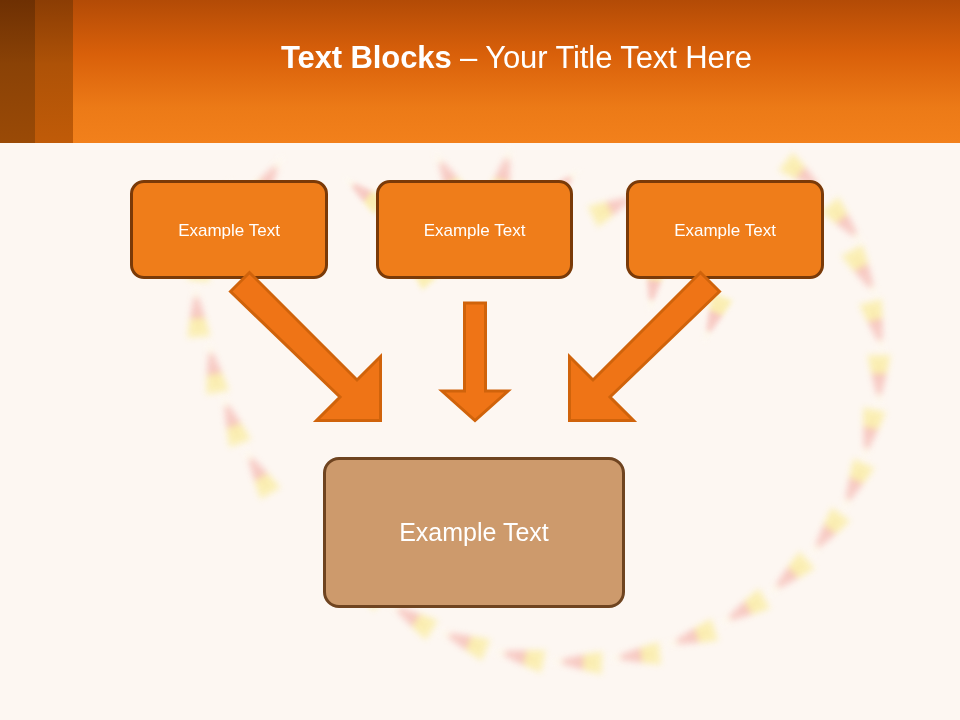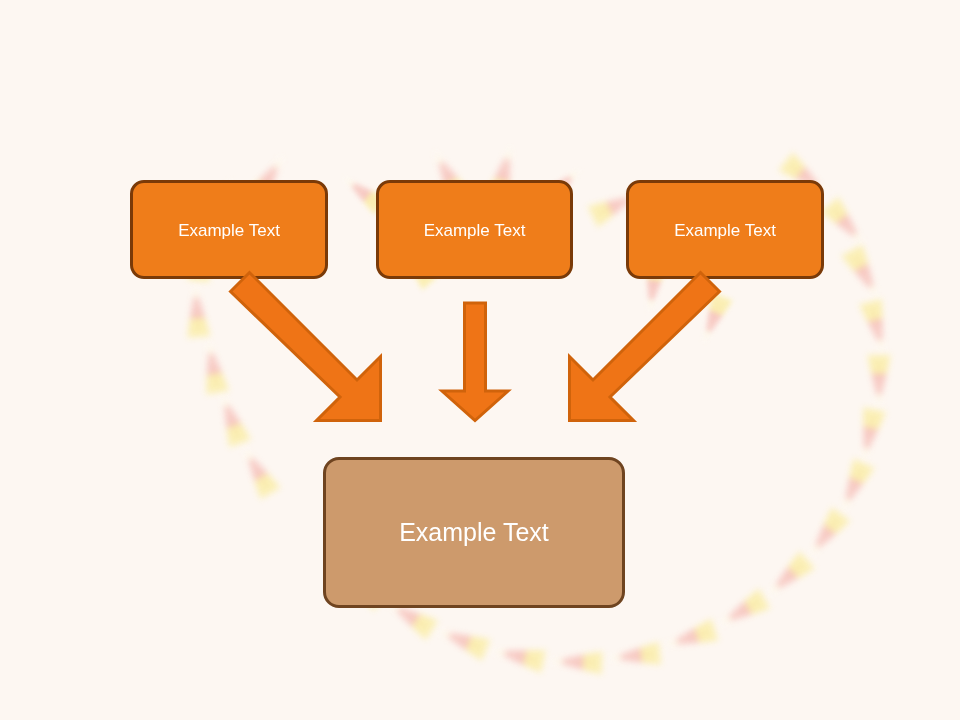--- a/index.html
+++ b/index.html
@@ -243,20 +243,29 @@
         <i></i>
       </div>
       <div class="candy" style="left: 398px; top: 96px; transform: rotate(320deg) scale(0.85);">
         <i></i>
       </div>
       <div class="candy" style="left: 300px; top: 56px; transform: rotate(10deg) scale(0.85);">
         <i></i>
       </div>
     </div>
 
+  <div id="header">
+    <div id="header-dark-band"></div>
+    <div id="header-mid-band"></div>
+    <div id="header-title">
+      <div class="title-line">
+        <span class="strong">Text Blocks</span><span class="light"> – Your Title Text Here</span>
+      </div>
+    </div>
+  </div>
 
   <div class="box-top" id="box-top-1">
     <span>Example Text</span>
   </div>
   <div class="box-top" id="box-top-2">
     <span>Example Text</span>
   </div>
   <div class="box-top" id="box-top-3">
     <span>Example Text</span>
   </div>

